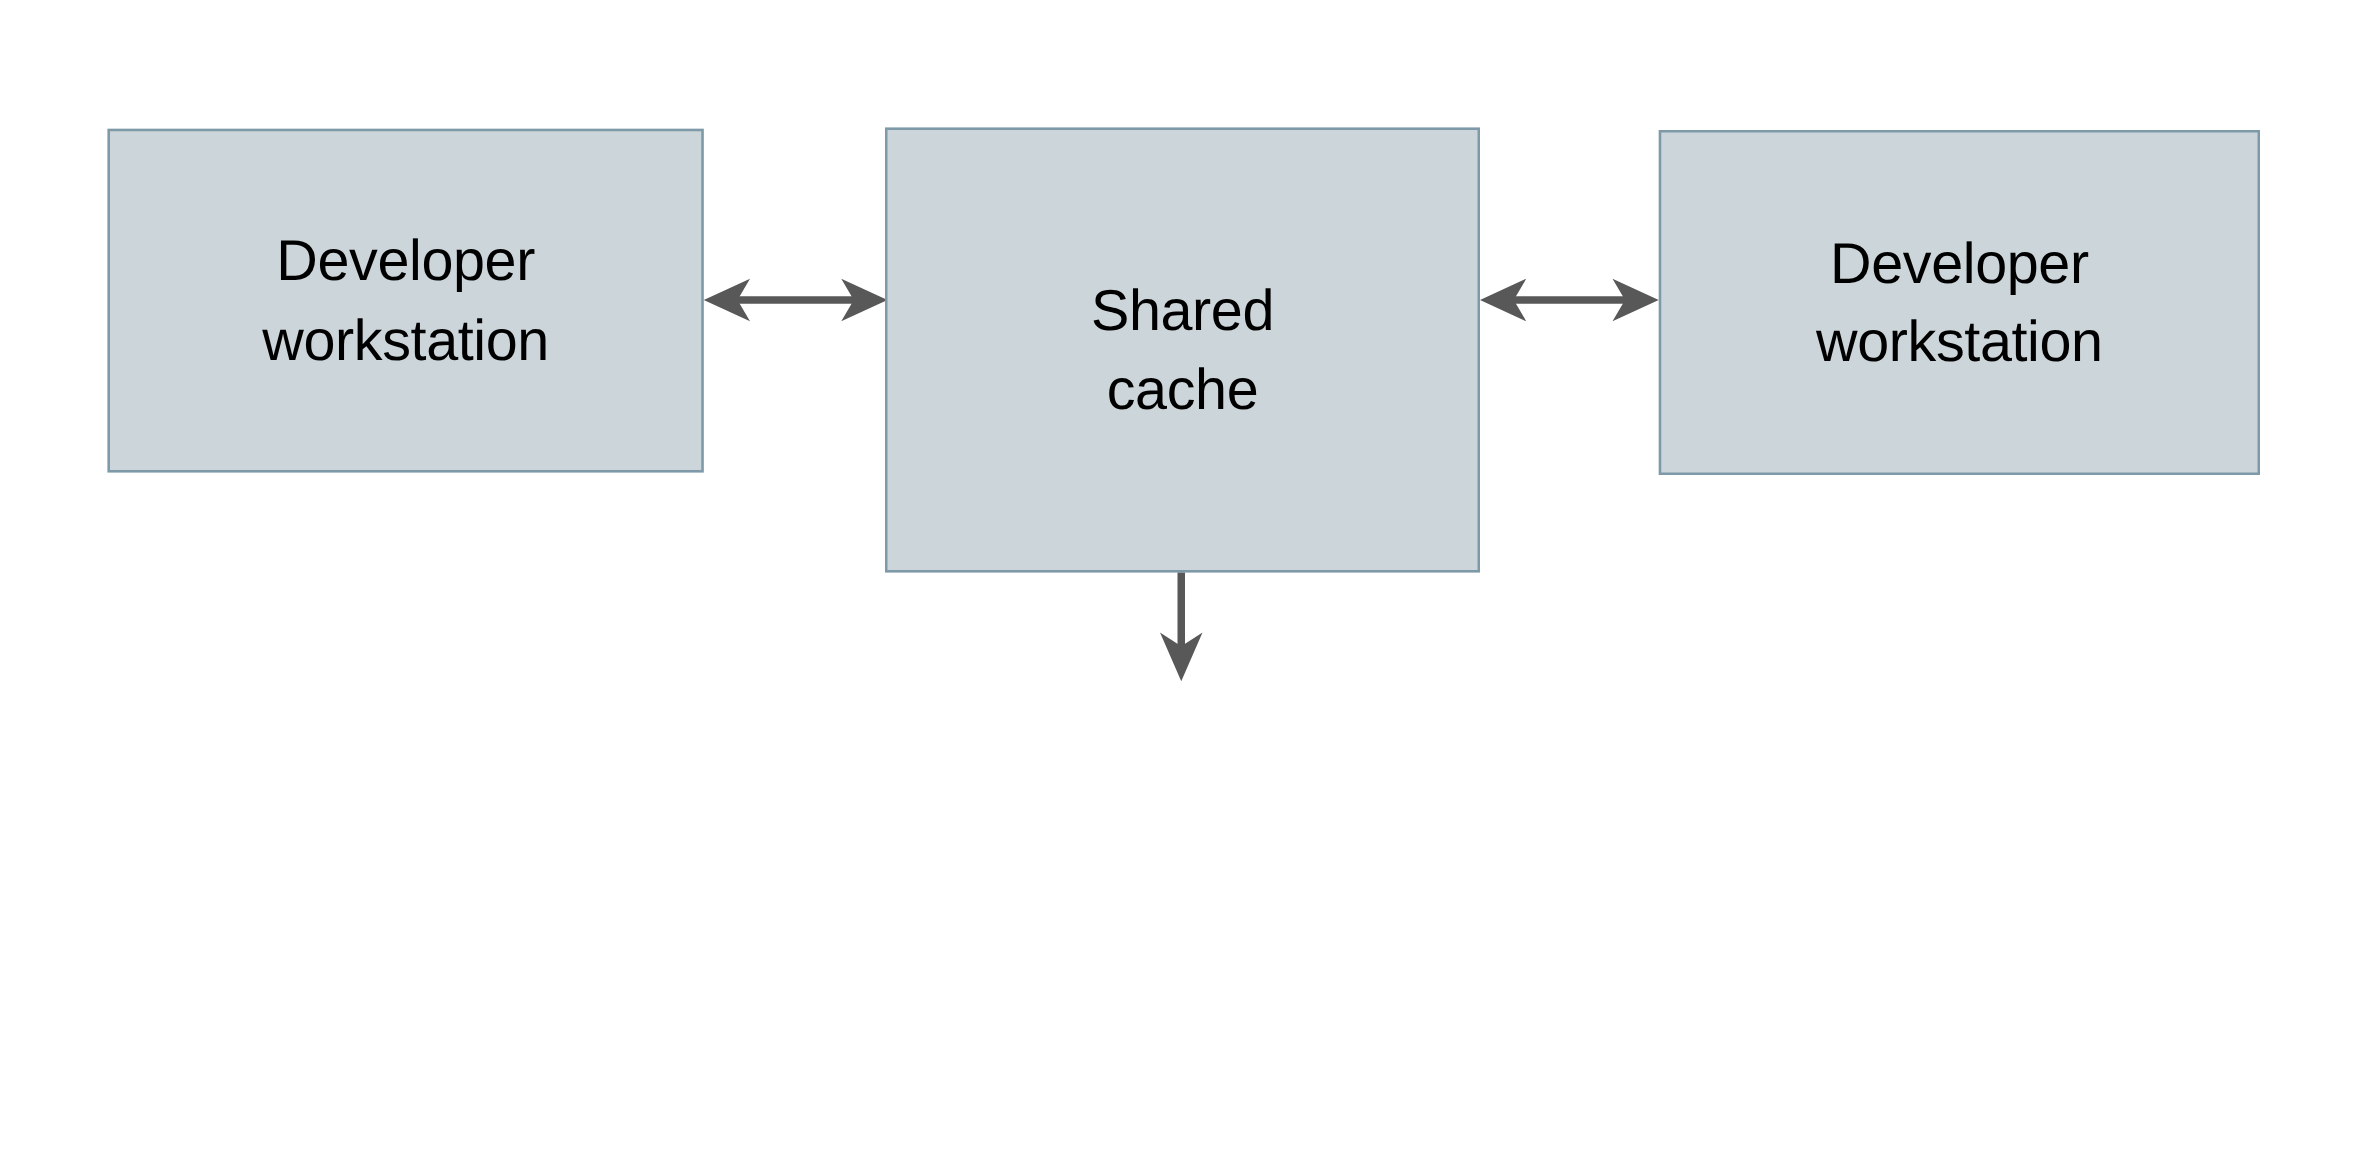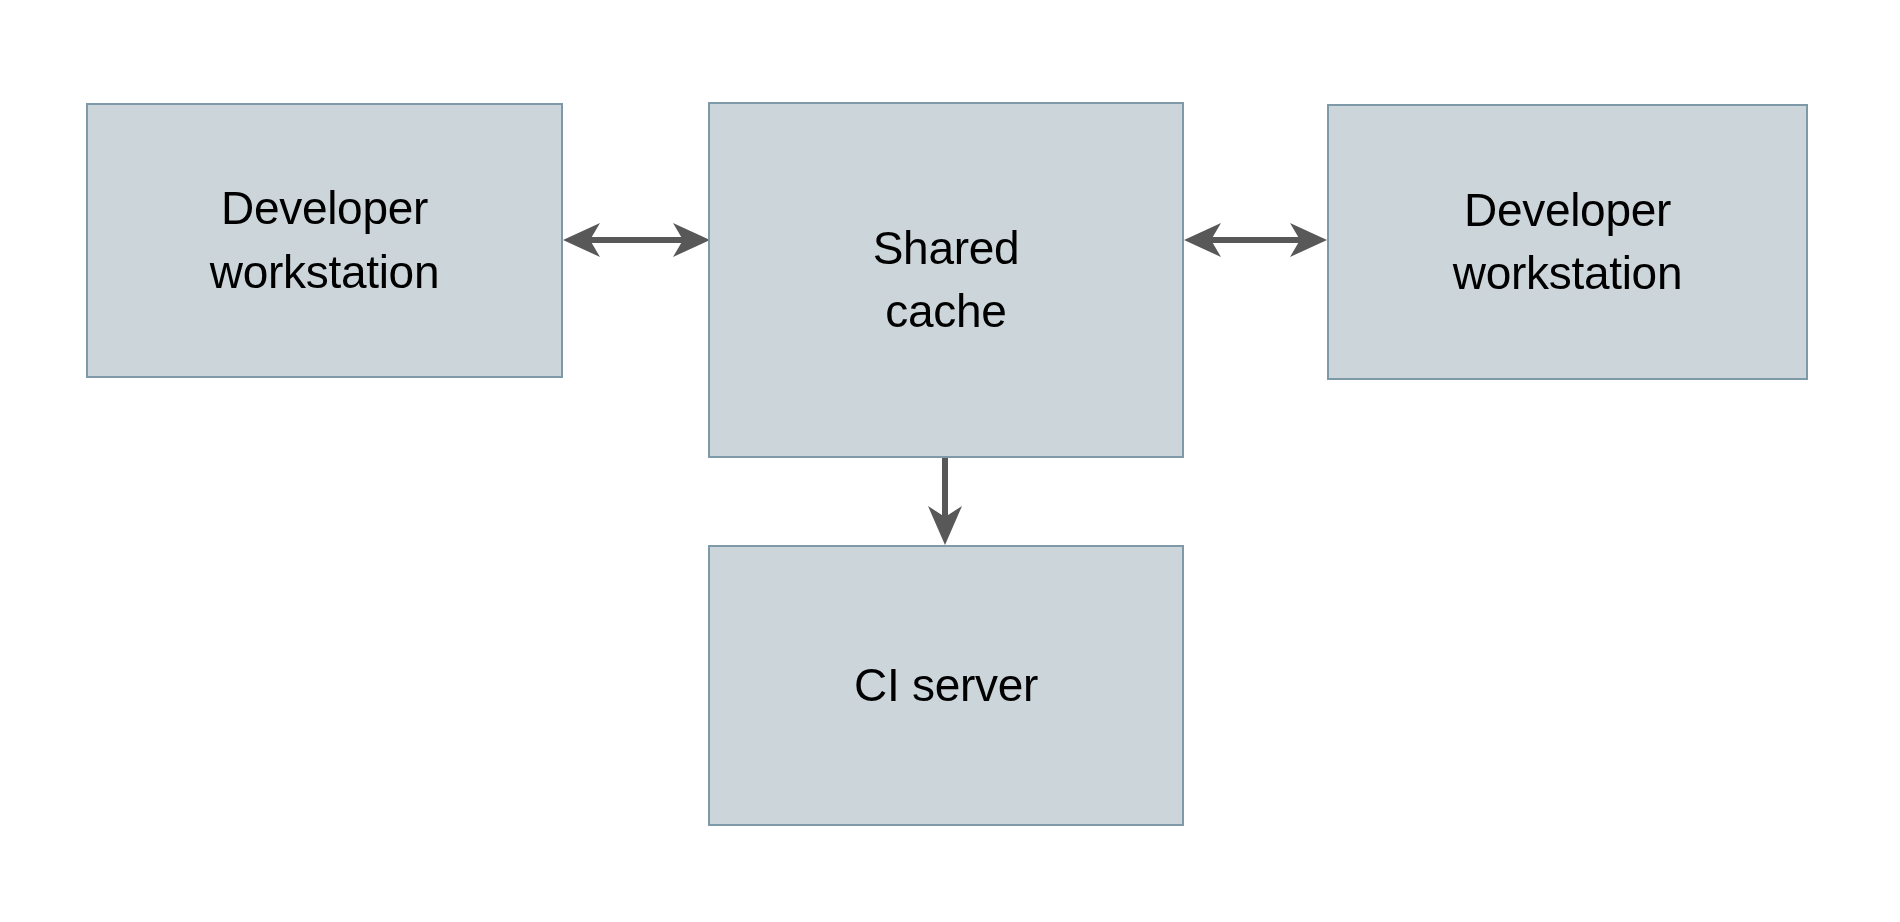--- a/index.html
+++ b/index.html
@@ -88,17 +88,14 @@
   <div class="node" id="node-cache">
     <span class="node-label">Shared
 cache</span>
   </div>
 
   <div class="node" id="node-dev-right">
     <span class="node-label">Developer
 workstation</span>
   </div>
 
-  <div class="node" id="node-ci">
-    <span class="node-label">CI server</span>
-  </div>
 
 </div>
 
 </body></html>

